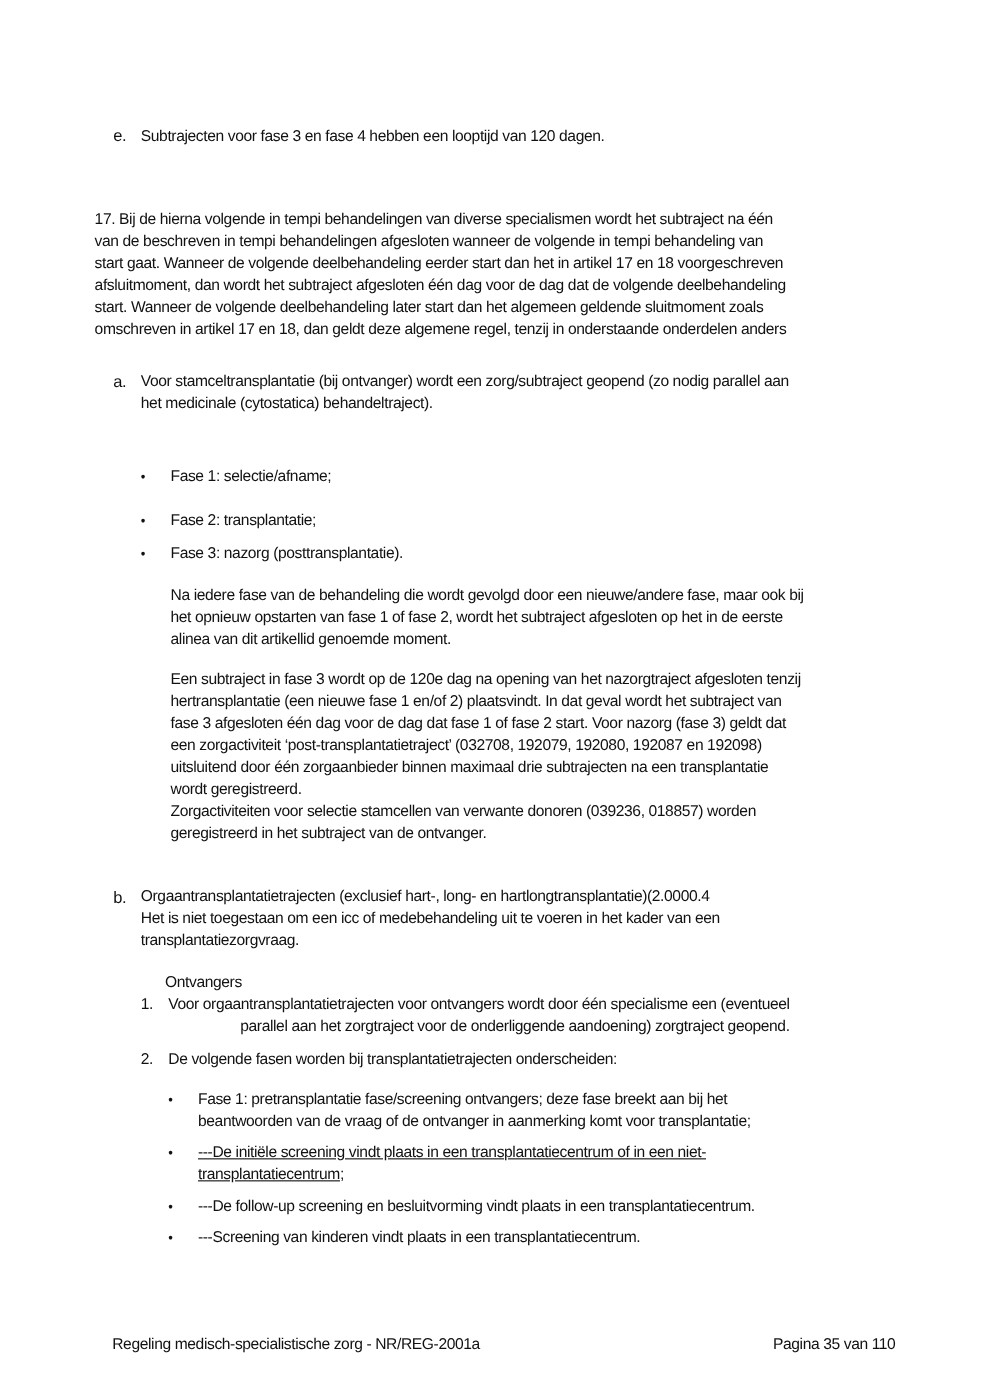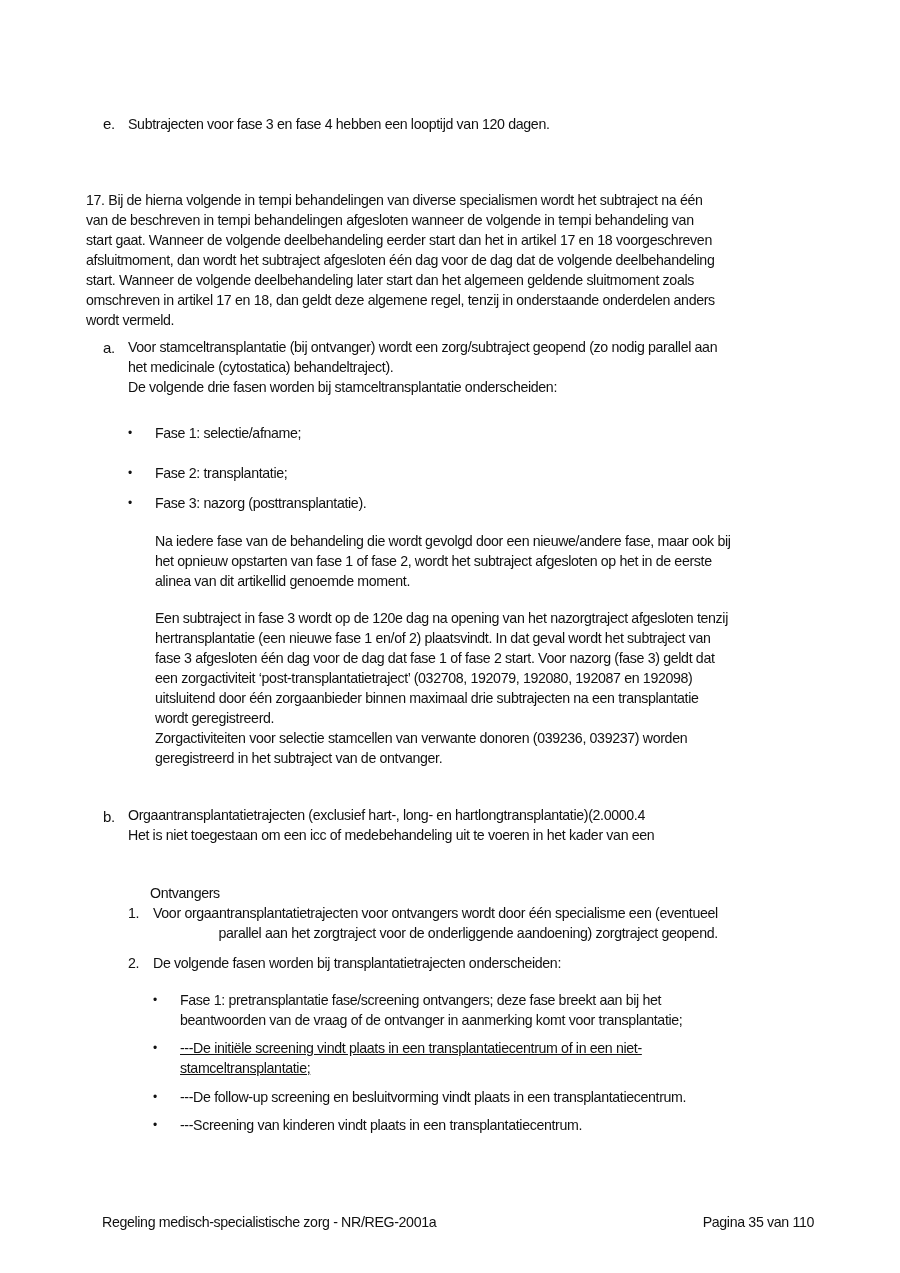--- a/index.html
+++ b/index.html
@@ -22,29 +22,27 @@
   <div class="abs line" style="left:128px; top:114px;">Subtrajecten voor fase 3 en fase 4 hebben een looptijd van 120 dagen.</div>
 </div>
 
 <div class="abs" style="left:86px; top:190px;">
   <div class="line">17. Bij de hierna volgende in tempi behandelingen van diverse specialismen wordt het subtraject na één</div>
   <div class="line">van de beschreven in tempi behandelingen afgesloten wanneer de volgende in tempi behandeling van</div>
   <div class="line">start gaat. Wanneer de volgende deelbehandeling eerder start dan het in artikel 17 en 18 voorgeschreven</div>
   <div class="line">afsluitmoment, dan wordt het subtraject afgesloten één dag voor de dag dat de volgende deelbehandeling</div>
   <div class="line">start. Wanneer de volgende deelbehandeling later start dan het algemeen geldende sluitmoment zoals</div>
   <div class="line">omschreven in artikel 17 en 18, dan geldt deze algemene regel, tenzij in onderstaande onderdelen anders</div>
-  <div class="line">wordt vermeld.</div>
 </div>
 
 <div>
   <span class="marker abs" style="left:103px; top:339px;">a.</span>
   <div class="abs" style="left:128px; top:337px;">
     <div class="line">Voor stamceltransplantatie (bij ontvanger) wordt een zorg/subtraject geopend (zo nodig parallel aan</div>
     <div class="line">het medicinale (cytostatica) behandeltraject).</div>
-    <div class="line">De volgende drie fasen worden bij stamceltransplantatie onderscheiden:</div>
   </div>
 
   <div>
     <span class="bullet abs" style="left:128px; top:423px;">•</span>
     <div class="abs line" style="left:155px; top:423px;">Fase 1: selectie/afname;</div>
     <span class="bullet abs" style="left:128px; top:463px;">•</span>
     <div class="abs line" style="left:155px; top:463px;">Fase 2: transplantatie;</div>
     <span class="bullet abs" style="left:128px; top:493px;">•</span>
     <div class="abs line" style="left:155px; top:493px;">Fase 3: nazorg (posttransplantatie).</div>
   </div>
@@ -55,30 +53,31 @@
     <div class="line">alinea van dit artikellid genoemde moment.</div>
   </div>
 
   <div class="abs" style="left:155px; top:608px;">
     <div class="line">Een subtraject in fase 3 wordt op de 120e dag na opening van het nazorgtraject afgesloten tenzij</div>
     <div class="line">hertransplantatie (een nieuwe fase 1 en/of 2) plaatsvindt. In dat geval wordt het subtraject van</div>
     <div class="line">fase 3 afgesloten één dag voor de dag dat fase 1 of fase 2 start. Voor nazorg (fase 3) geldt dat</div>
     <div class="line">een zorgactiviteit ‘post-transplantatietraject’ (032708, 192079, 192080, 192087 en 192098)</div>
     <div class="line">uitsluitend door één zorgaanbieder binnen maximaal drie subtrajecten na een transplantatie</div>
     <div class="line">wordt geregistreerd.</div>
-    <div class="line">Zorgactiviteiten voor selectie stamcellen van verwante donoren (039236, 039237) worden</div>
+    <div class="line">Zorgactiviteiten voor selectie stamcellen van verwante donoren (039236, 018857) worden</div>
     <div class="line">geregistreerd in het subtraject van de ontvanger.</div>
   </div>
 </div>
 
 <div>
   <span class="marker abs" style="left:103px; top:808px;">b.</span>
   <div class="abs" style="left:128px; top:805px;">
     <div class="line">Orgaantransplantatietrajecten (exclusief hart-, long- en hartlongtransplantatie)(2.0000.4</div>
     <div class="line">Het is niet toegestaan om een icc of medebehandeling uit te voeren in het kader van een</div>
+    <div class="line">transplantatiezorgvraag.</div>
   </div>
 
   <div class="abs line bold" style="left:150px; top:883px;">Ontvangers</div>
 
   <div>
     <span class="abs line" style="left:128px; top:903px;">1.</span>
     <div class="abs" style="left:153px; top:903px;text-align:right;">
       <div class="line">Voor orgaantransplantatietrajecten voor ontvangers wordt door één specialisme een (eventueel</div>
       <div class="line">parallel aan het zorgtraject voor de onderliggende aandoening) zorgtraject geopend.</div>
     </div>
@@ -90,21 +89,21 @@
 
   <div>
     <span class="bullet abs" style="left:153px; top:990px;">•</span>
     <div class="abs" style="left:180px; top:990px;">
       <div class="line">Fase 1: pretransplantatie fase/screening ontvangers; deze fase breekt aan bij het</div>
       <div class="line">beantwoorden van de vraag of de ontvanger in aanmerking komt voor transplantatie;</div>
     </div>
     <span class="bullet abs" style="left:153px; top:1038px;">•</span>
     <div class="abs" style="left:180px; top:1038px;text-decoration:underline;">
       <div class="line">---De initiële screening vindt plaats in een transplantatiecentrum of in een niet-</div>
-      <div class="line">stamceltransplantatie;</div>
+      <div class="line">transplantatiecentrum;</div>
     </div>
     <span class="bullet abs" style="left:153px; top:1087px;">•</span>
     <div class="abs" style="left:180px; top:1087px;">
       <div class="line">---De follow-up screening en besluitvorming vindt plaats in een transplantatiecentrum.</div>
     </div>
     <span class="bullet abs" style="left:153px; top:1115px;">•</span>
     <div class="abs" style="left:180px; top:1115px;">
       <div class="line">---Screening van kinderen vindt plaats in een transplantatiecentrum.</div>
     </div>
   </div>

